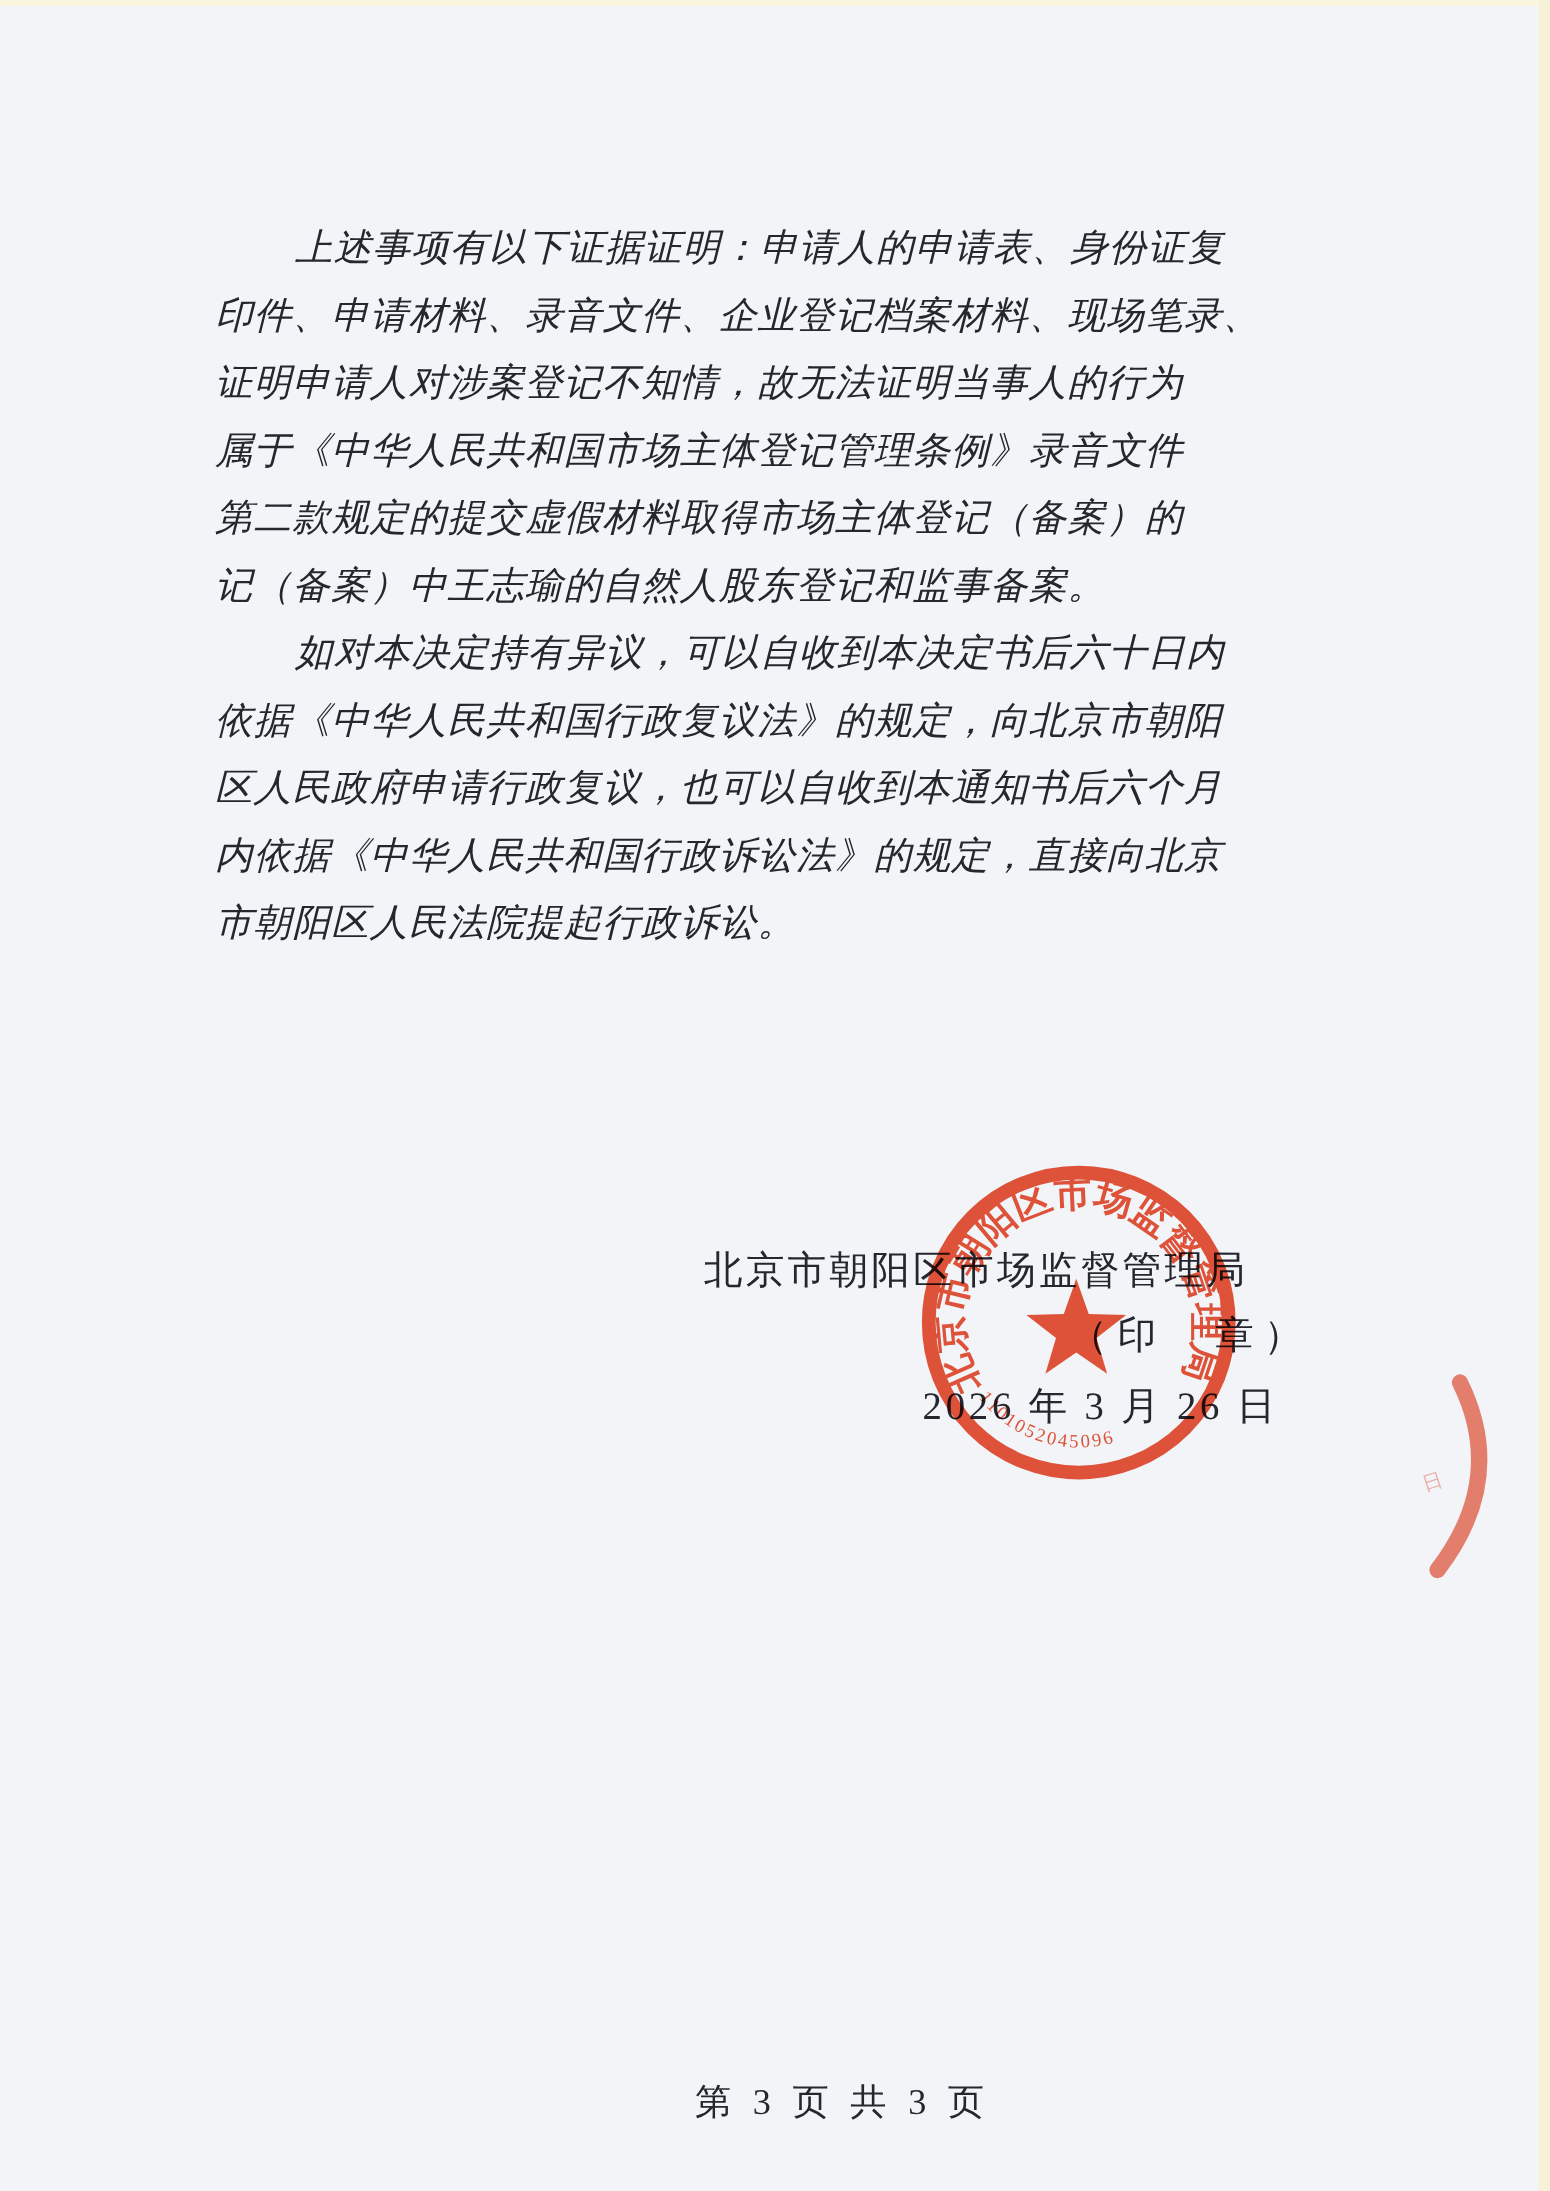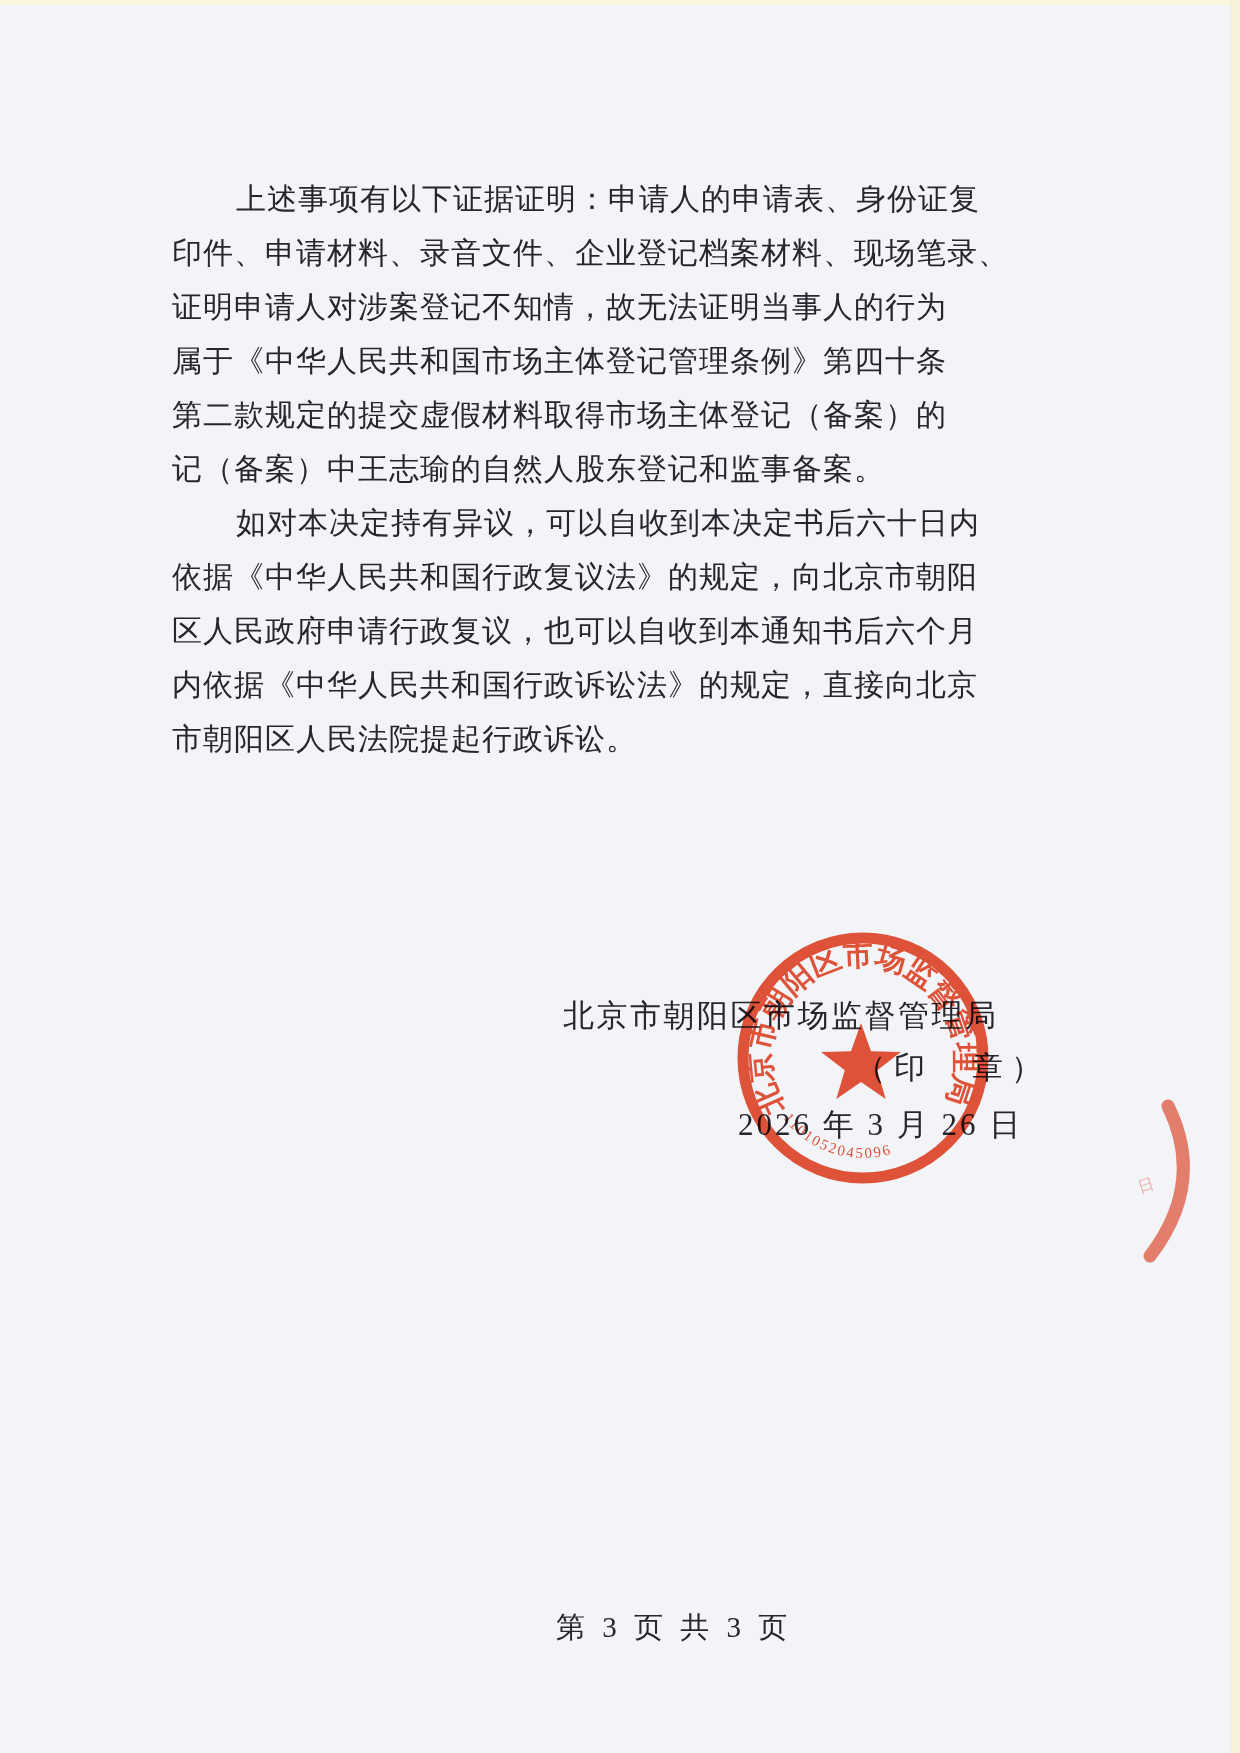--- a/index.html
+++ b/index.html
@@ -9,30 +9,30 @@
     font-family:"Liberation Serif","DejaVu Serif",serif;
     color:#26262e;
   }
   .edge-top { position:absolute; left:0; top:0; width:100%; height:5px; background:#faf6dd; }
   .edge-right { position:absolute; right:0; top:0; width:9px; height:100%; background:#f7f2d7; }
 
   .body-text {
     position:absolute; left:172px; top:172px; width:815px;
     font-size:30px; line-height:54px; letter-spacing:1px;
   }
-  .line { white-space:nowrap; height:54px; }
+  .line { white-space:nowrap; height:54px;font-style:italic; }
   .line.indent { padding-left:64px; }
 
   .sig { position:absolute; white-space:nowrap; line-height:40px; }
   #sig-org  { left:563px; top:996px;  font-size:31px; letter-spacing:2.5px; }
   #sig-seal { left:855px; top:1048px; font-size:31px; letter-spacing:8px; }
   #sig-date { left:738px; top:1105px; font-size:31px; letter-spacing:3px; }
 
   .footer {
-    position:absolute; left:556px; top:1608px;
+    position:absolute; left:556px; top:1662px;
     font-size:29px; letter-spacing:5px; white-space:nowrap;
   }
 
   .stamp {
     position:absolute; left:728px; top:923px;
     mix-blend-mode:multiply; opacity:0.93;
   }
   .edge-stamp {
     position:absolute; left:1128px; top:1088px;
     mix-blend-mode:multiply; opacity:0.85;
@@ -42,21 +42,21 @@
 <body>
 
 <div class="page">
   <div class="edge-top"></div>
   <div class="edge-right"></div>
 
   <div class="body-text">
     <div class="line indent" style="">上述事项有以下证据证明：申请人的申请表、身份证复</div>
       <div class="line" style="">印件、申请材料、录音文件、企业登记档案材料、现场笔录、</div>
       <div class="line" style="">证明申请人对涉案登记不知情，故无法证明当事人的行为</div>
-      <div class="line" style="">属于《中华人民共和国市场主体登记管理条例》第四十条</div>
+      <div class="line" style="">属于《中华人民共和国市场主体登记管理条例》录音文件</div>
       <div class="line" style="">第二款规定的提交虚假材料取得市场主体登记（备案）的</div>
       <div class="line" style="">记（备案）中王志瑜的自然人股东登记和监事备案。</div>
       <div class="line indent" style="">如对本决定持有异议，可以自收到本决定书后六十日内</div>
       <div class="line" style="">依据《中华人民共和国行政复议法》的规定，向北京市朝阳</div>
       <div class="line" style="">区人民政府申请行政复议，也可以自收到本通知书后六个月</div>
       <div class="line" style="">内依据《中华人民共和国行政诉讼法》的规定，直接向北京</div>
       <div class="line" style="">市朝阳区人民法院提起行政诉讼。</div>
   </div>
 
   <div class="sig" id="sig-org">北京市朝阳区市场监督管理局</div>

